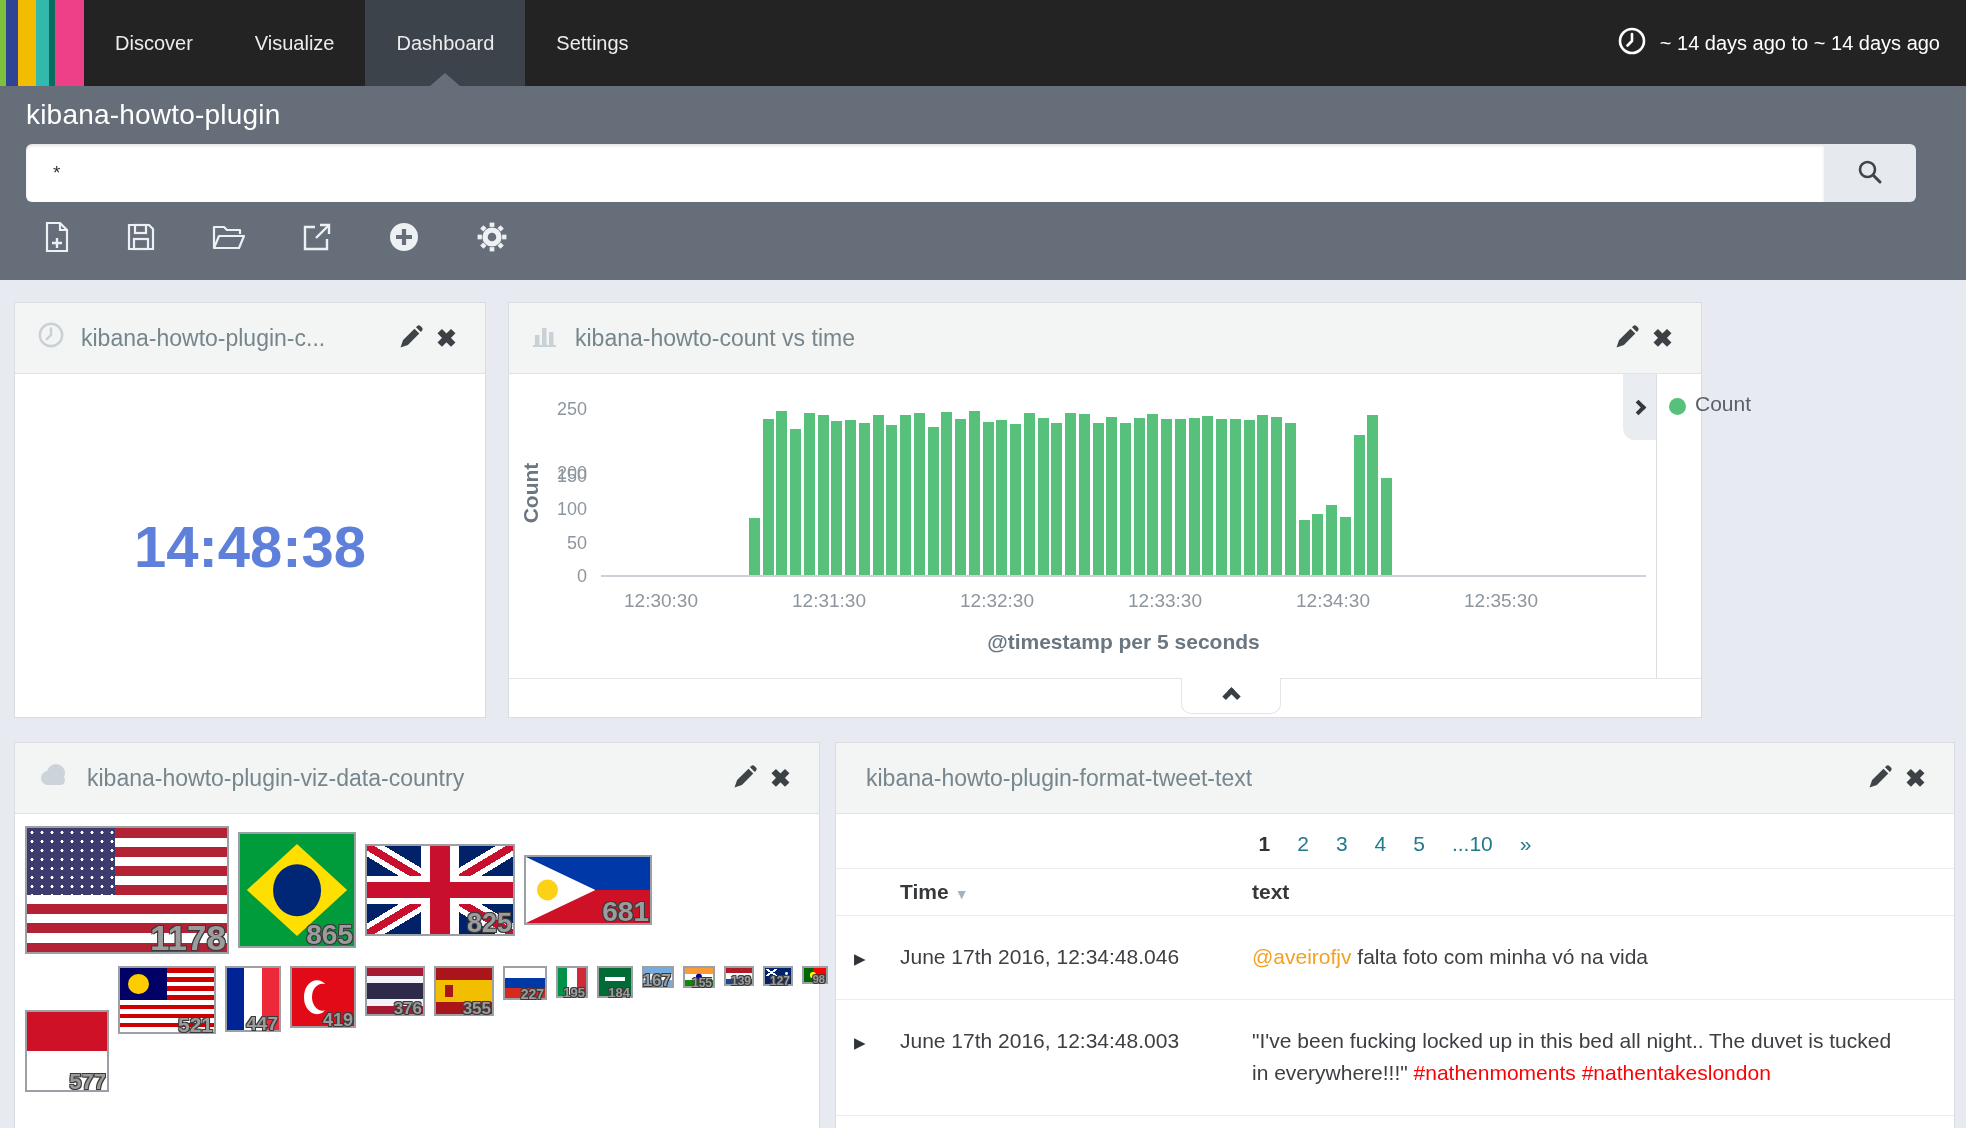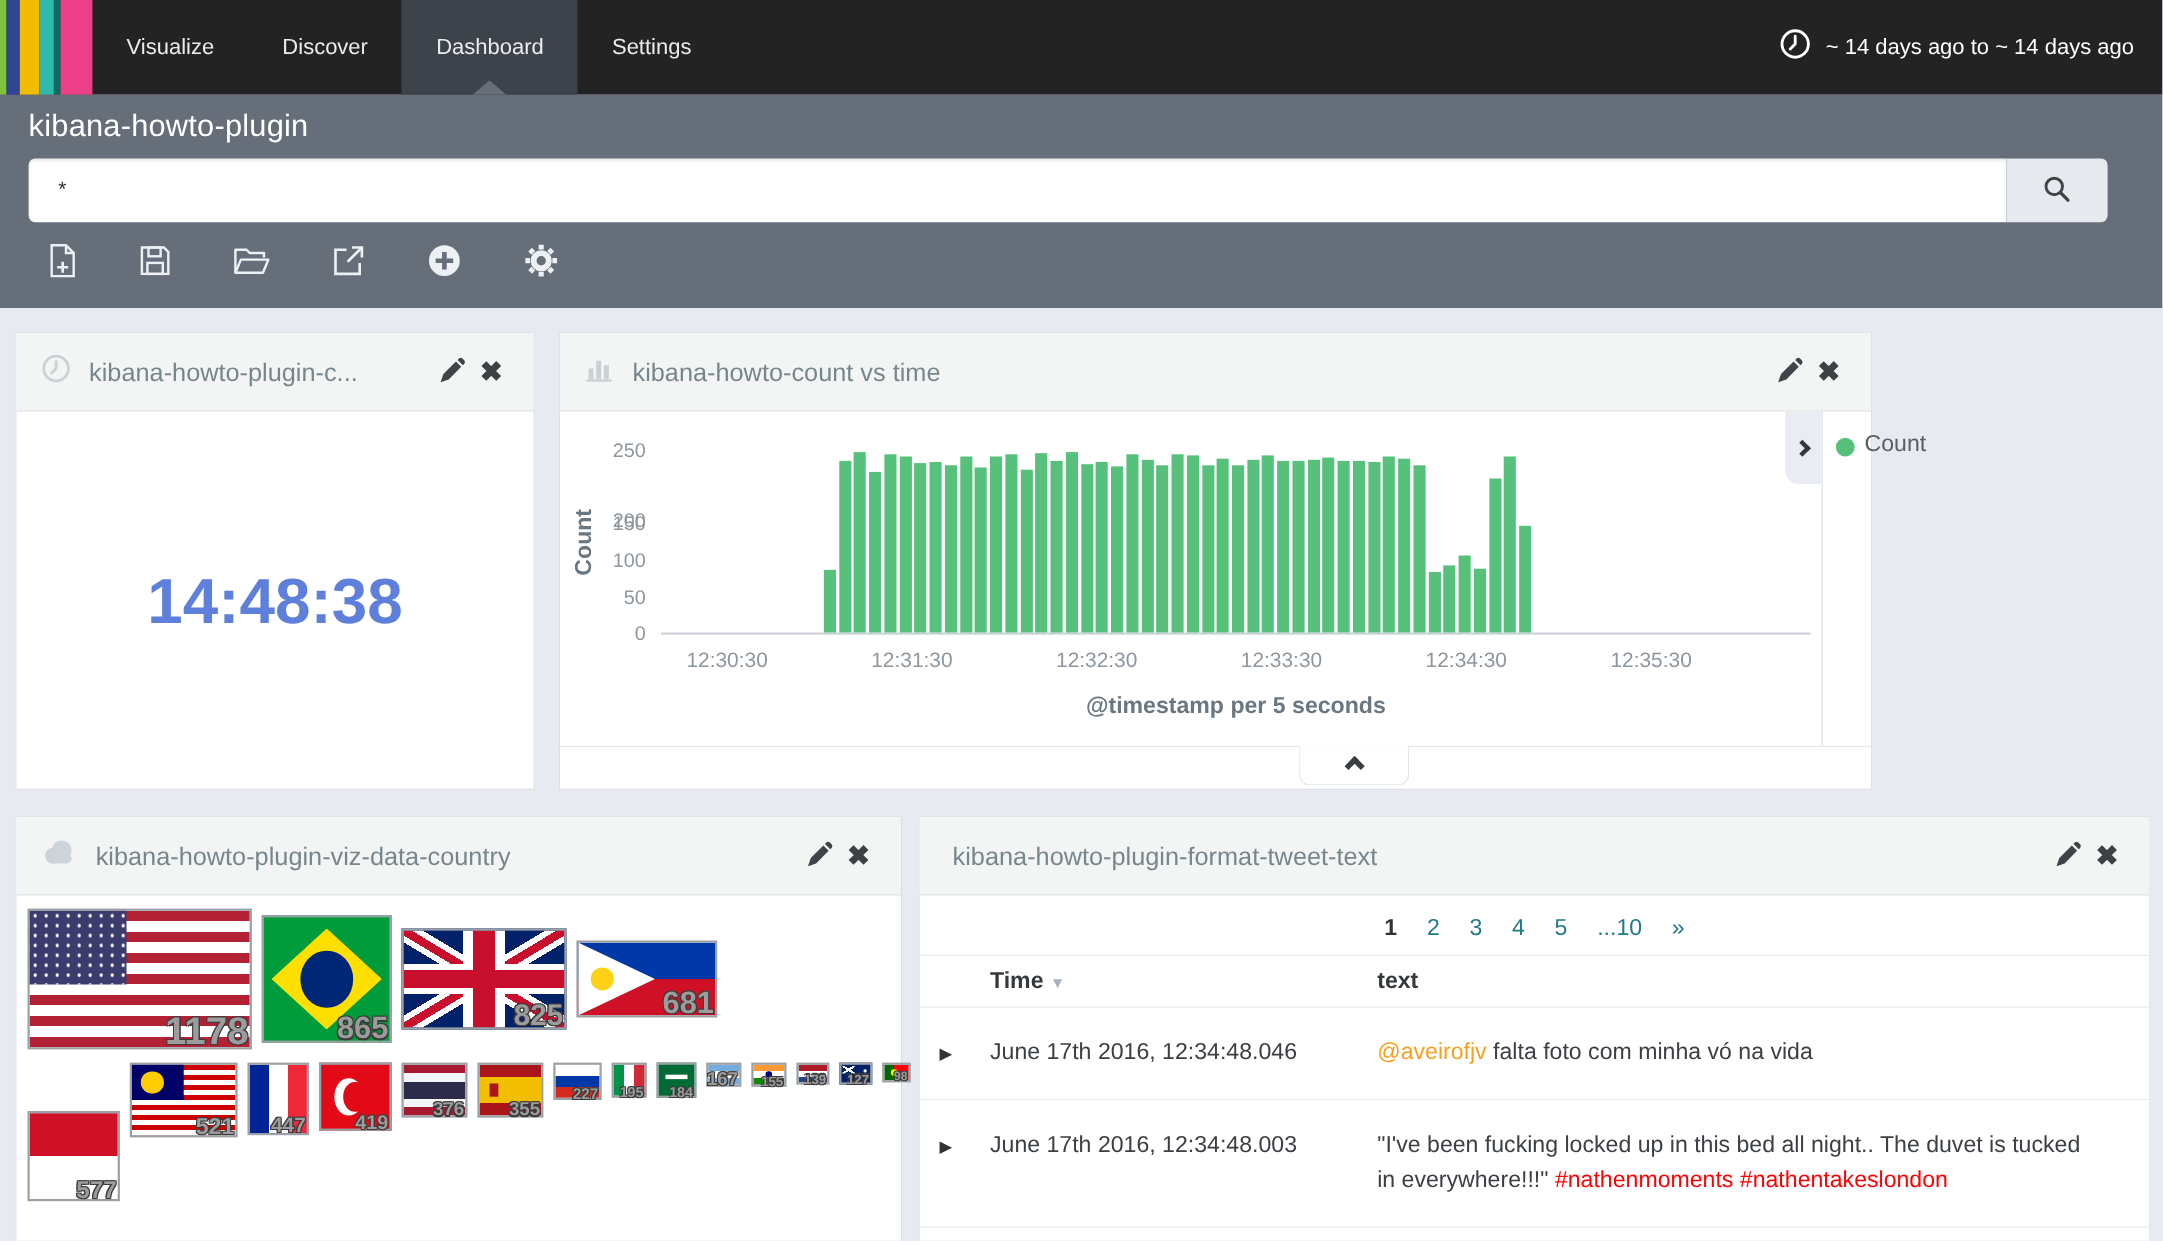--- a/index.html
+++ b/index.html
@@ -146,24 +146,24 @@
     <div class="logo">
         <i style="width: 6px; background: rgb(126, 193, 60);"></i>
         <i style="width: 12px; background: rgb(47, 69, 147);"></i>
         <i style="width: 18px; background: rgb(242, 189, 0);"></i>
         <i style="width: 13px; background: rgb(48, 185, 172);"></i>
         <i style="width: 6px; background: rgb(10, 107, 95);"></i>
         <i style="width: 29px; background: rgb(238, 64, 137);"></i>
       </div>
     <nav class="nav-items">
         <div class="nav-item">
+          <span>Discover</span>
+        </div>
+        <div class="nav-item">
           <span>Visualize</span>
-        </div>
-        <div class="nav-item">
-          <span>Discover</span>
         </div>
         <div class="nav-item active">
           <span>Dashboard</span>
           <i class="notch"></i>
         </div>
         <div class="nav-item">
           <span>Settings</span>
         </div>
       </nav>
     <div class="timepicker">

